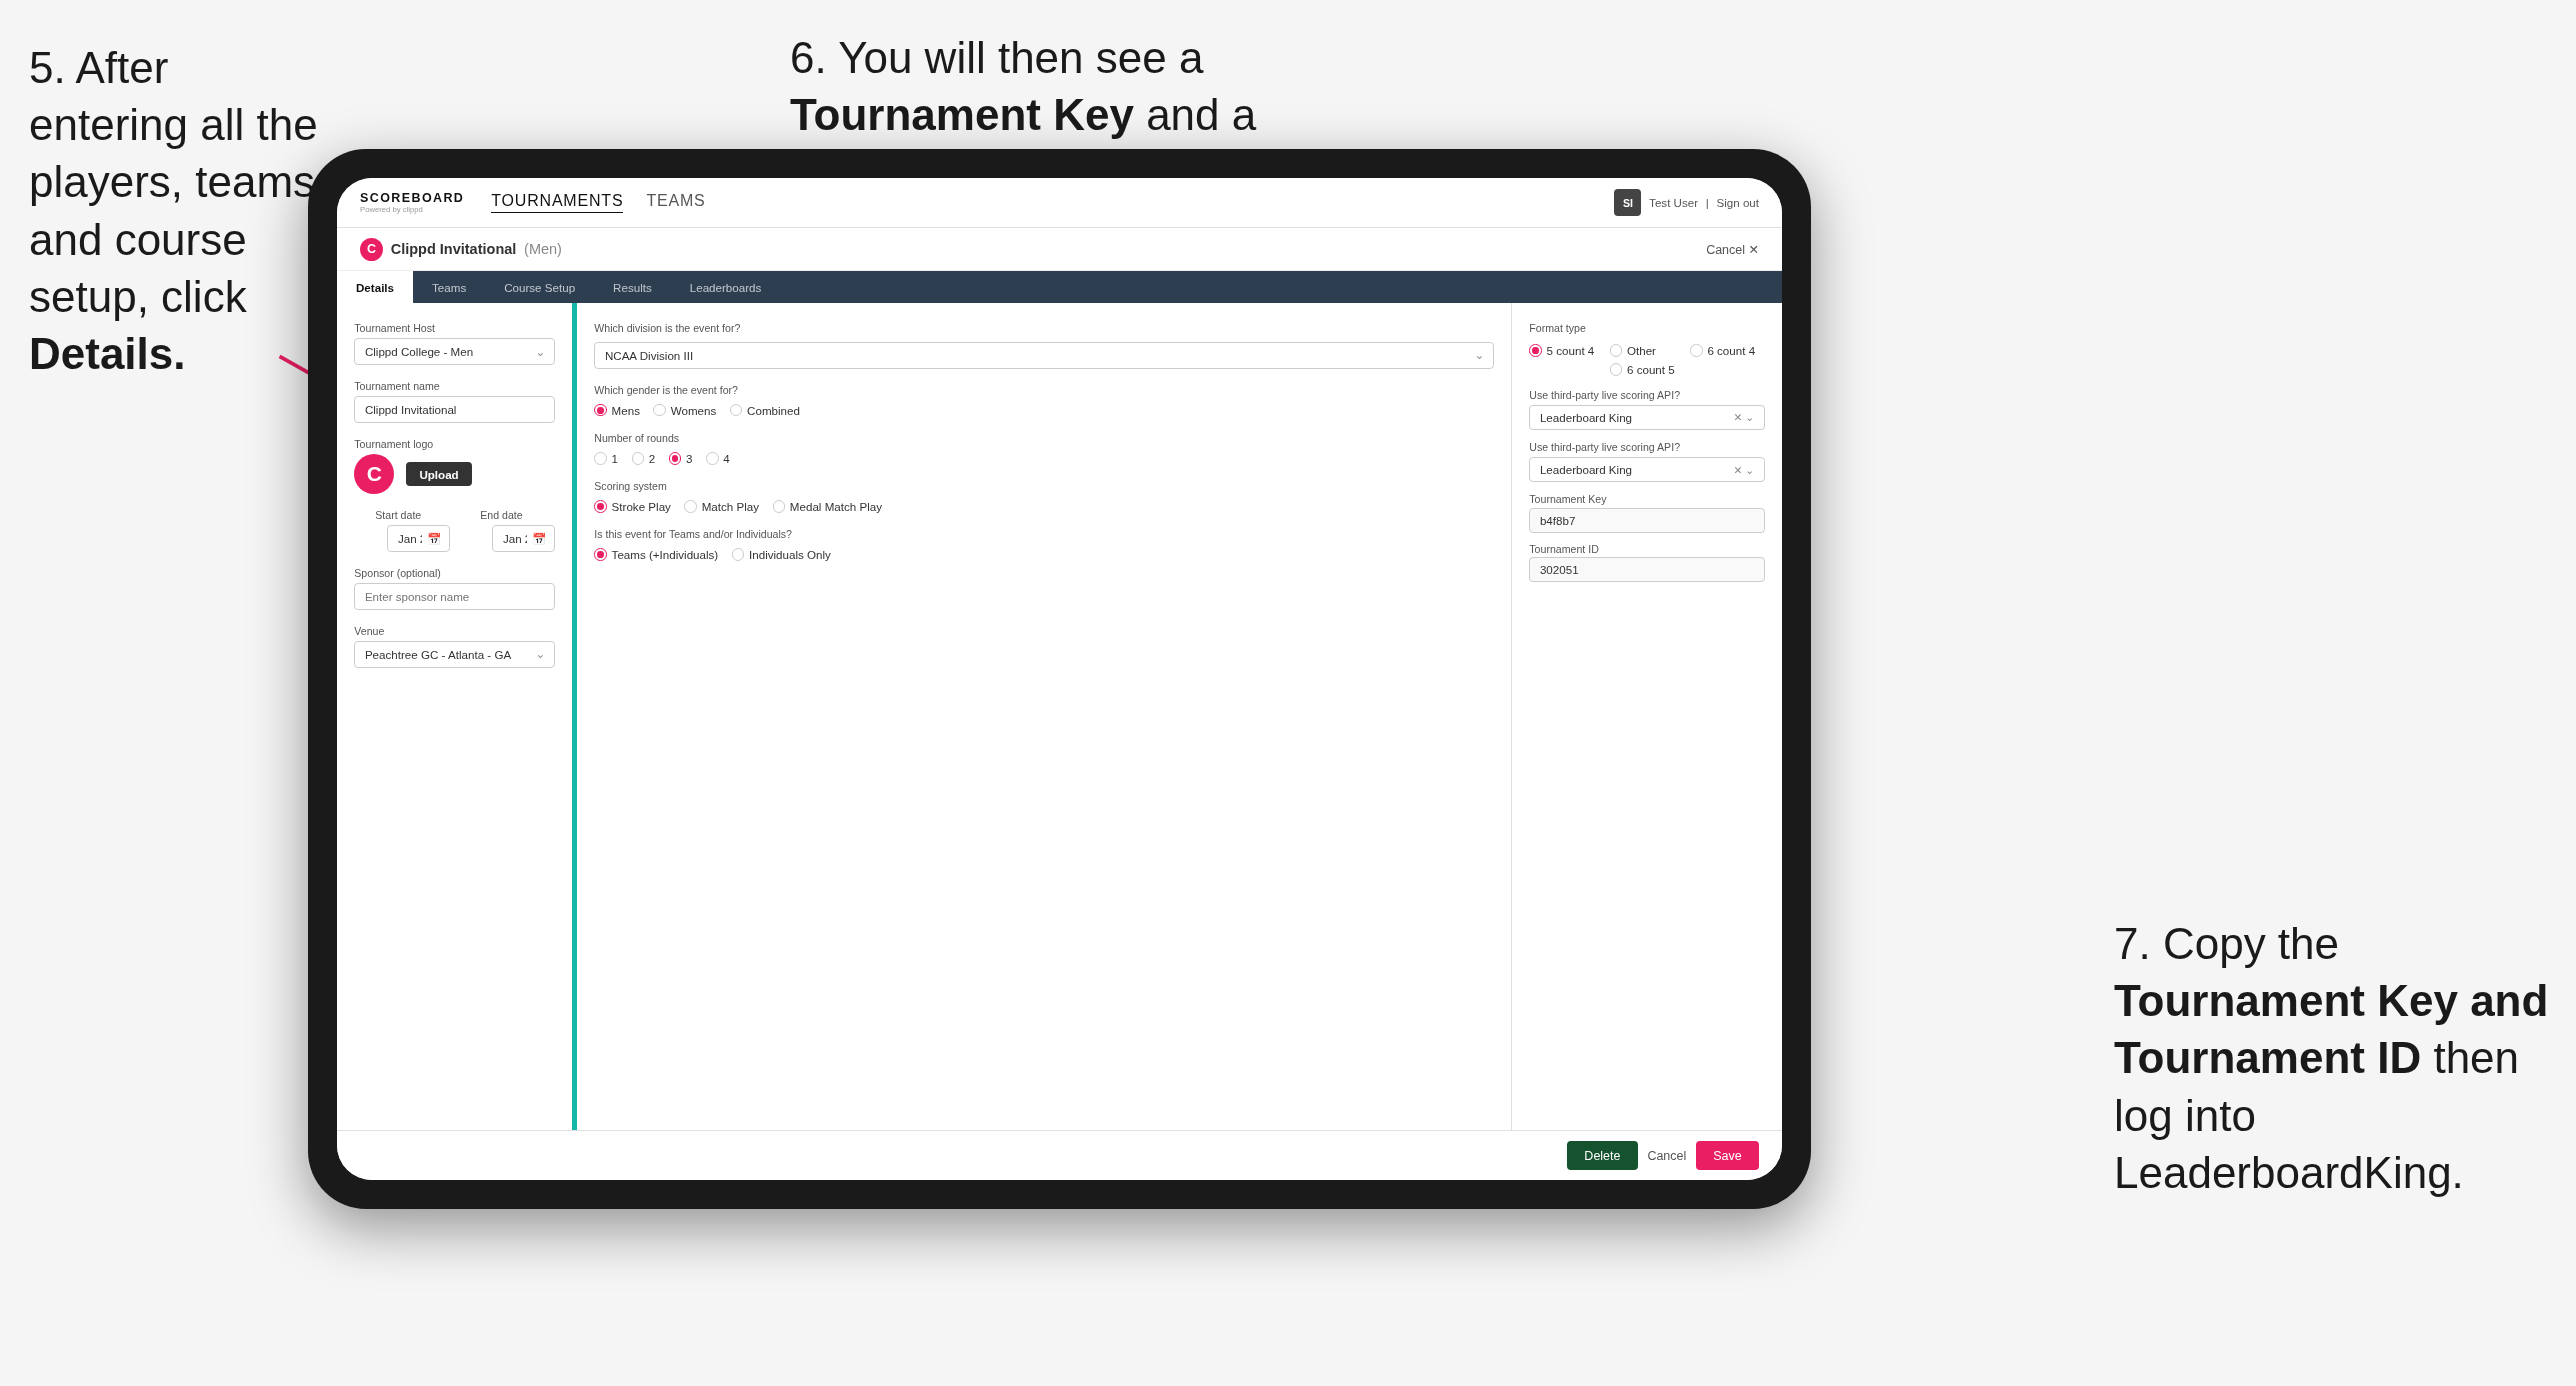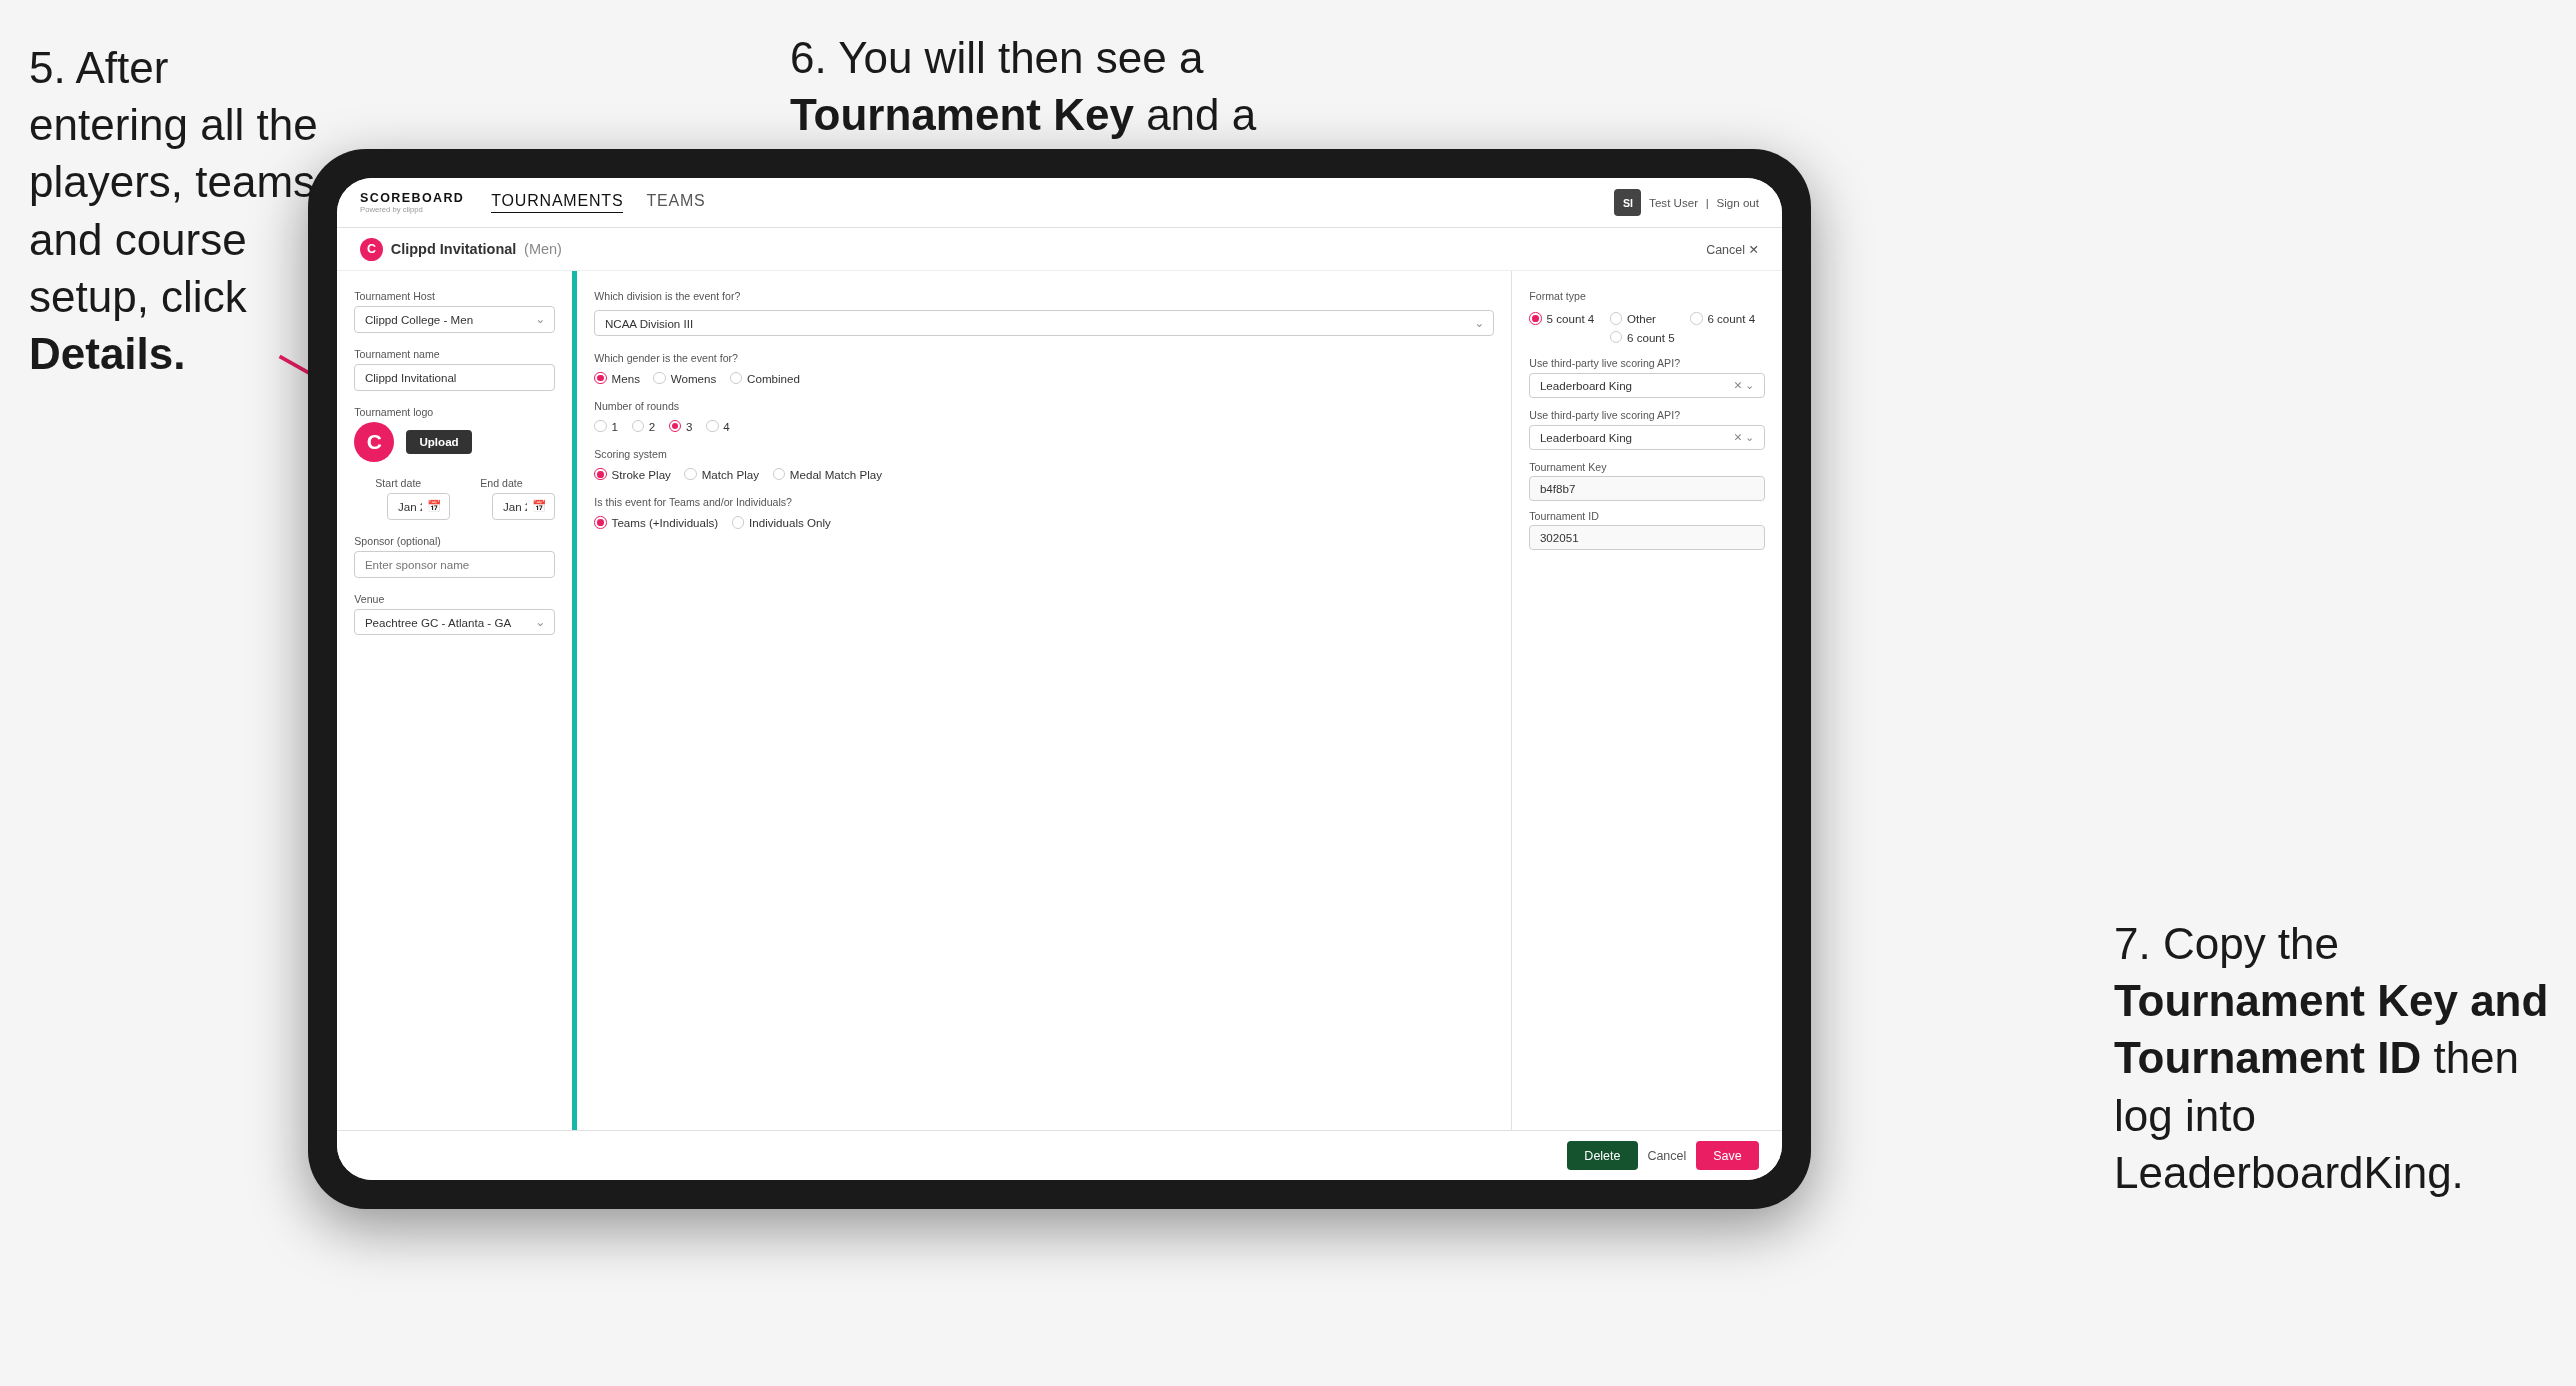--- a/index.html
+++ b/index.html
@@ -512,20 +512,27 @@
 
     <div class="tournament-header">
       <div class="tournament-title">
         <div class="tournament-logo-c">C</div>
         <span>Clippd Invitational</span>
         <span style="font-weight:400; color:#888;">(Men)</span>
       </div>
       <div class="cancel-btn">Cancel ✕</div>
     </div>
 
+    <div class="tab-bar">
+      <div class="tab active">Details</div>
+      <div class="tab">Teams</div>
+      <div class="tab">Course Setup</div>
+      <div class="tab">Results</div>
+      <div class="tab">Leaderboards</div>
+    </div>
 
     <div class="main-content">
 
       <div class="left-col">
 
         <div class="form-group">
           <div class="form-label">Tournament Host</div>
           <div class="select-wrapper">
             <select class="form-select">
               <option>Clippd College - Men</option>

